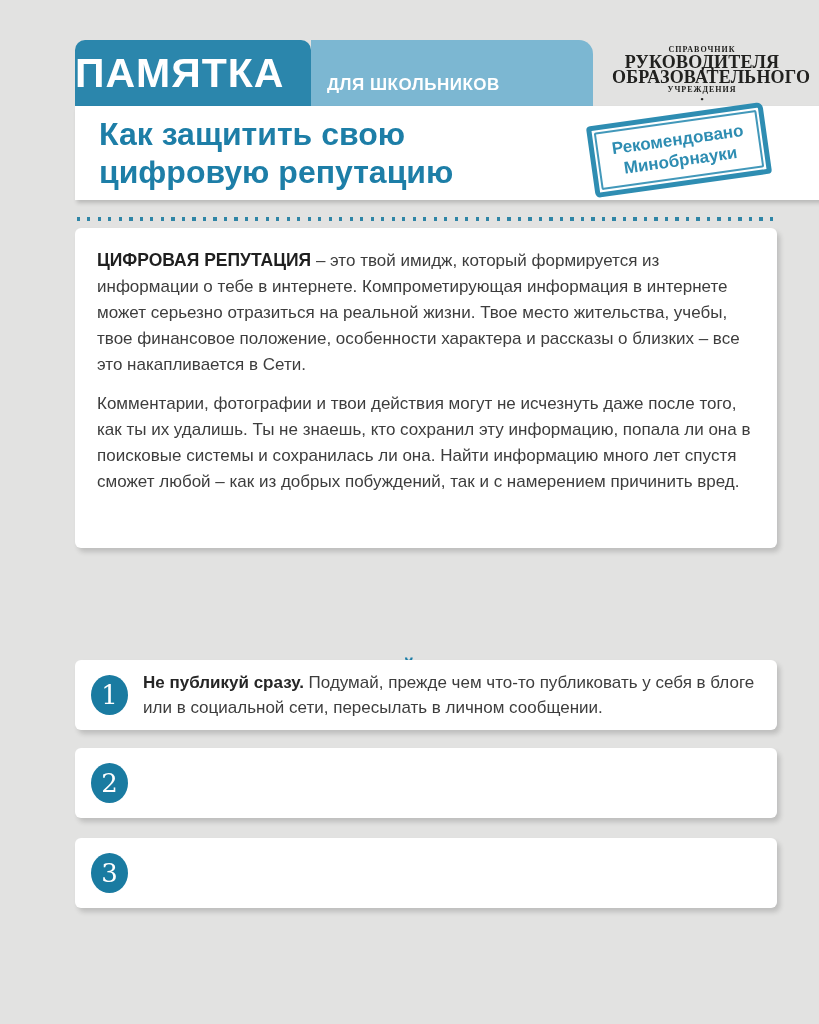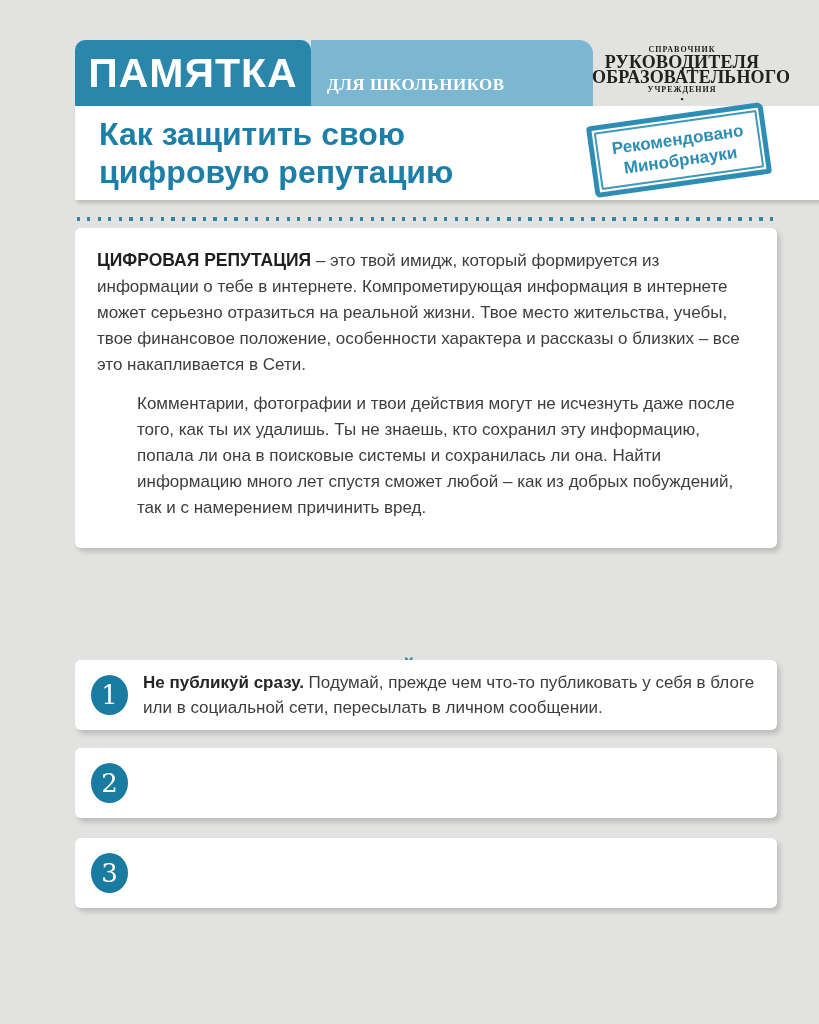--- a/index.html
+++ b/index.html
@@ -10,34 +10,34 @@
     position:relative;
     overflow:hidden;
   }
   .abs{position:absolute;}
 
   
   .badge-main{
     left:75px;top:40px;width:236px;height:66px;
     background:#2b86ac;border-radius:10px 10px 0 0;
     color:#ffffff;font-weight:bold;font-size:41px;letter-spacing:1px;
-    display:flex;align-items:center;justify-content:center;
+    display:flex;align-items:center;
   }
   .badge-sub{
     left:311px;top:40px;width:282px;height:66px;
-    background:#7cb7d2;border-radius:0 14px 0 0;font-family:Liberation Serif, serif;
+    background:#7cb7d2;border-radius:0 14px 0 0;
   }
   .badge-sub .label{
     position:absolute;left:16px;bottom:11px;
     color:#ffffff;font-weight:bold;font-size:17px;letter-spacing:0.5px;
   }
 
   
   .logo{
-    left:592px;top:45px;width:180px;text-align:center;
+    left:612px;top:45px;width:180px;text-align:center;
     color:#21211f;font-family:"Liberation Serif",serif;font-weight:bold;
   }
   .logo-small{font-size:8px;letter-spacing:1px;line-height:10px;}
   .logo-big{font-size:18px;line-height:15px;letter-spacing:0.2px;}
   .logo-dot{font-size:9px;line-height:8px;}
 
   
   .title-band{
     left:75px;top:106px;width:796px;height:94px;
     background:#ffffff;
@@ -78,21 +78,21 @@
     box-sizing:border-box;
   }
   .intro-card{
     left:75px;top:228px;width:702px;min-height:320px;
     padding:19px 24px 22px 22px;
   }
   .intro-card p{
     margin:0 0 13px 0;
     font-size:17px;line-height:26px;color:#3d3d3d;
   }
-  .intro-card p:last-child{margin-bottom:0;margin-left:40px;}
+  .intro-card p:last-child{margin-bottom:0;}
   .intro-card strong{color:#1f1f1f;font-size:17.5px;}
 
   
   .tips-heading{
     left:78px;top:617px;
     color:#1d7ea7;font-weight:bold;font-size:19.5px;letter-spacing:0.2px;margin-top:41px;
   }
   .tip{
     left:75px;width:702px;min-height:70px;
     display:flex;align-items:center;gap:15px;

